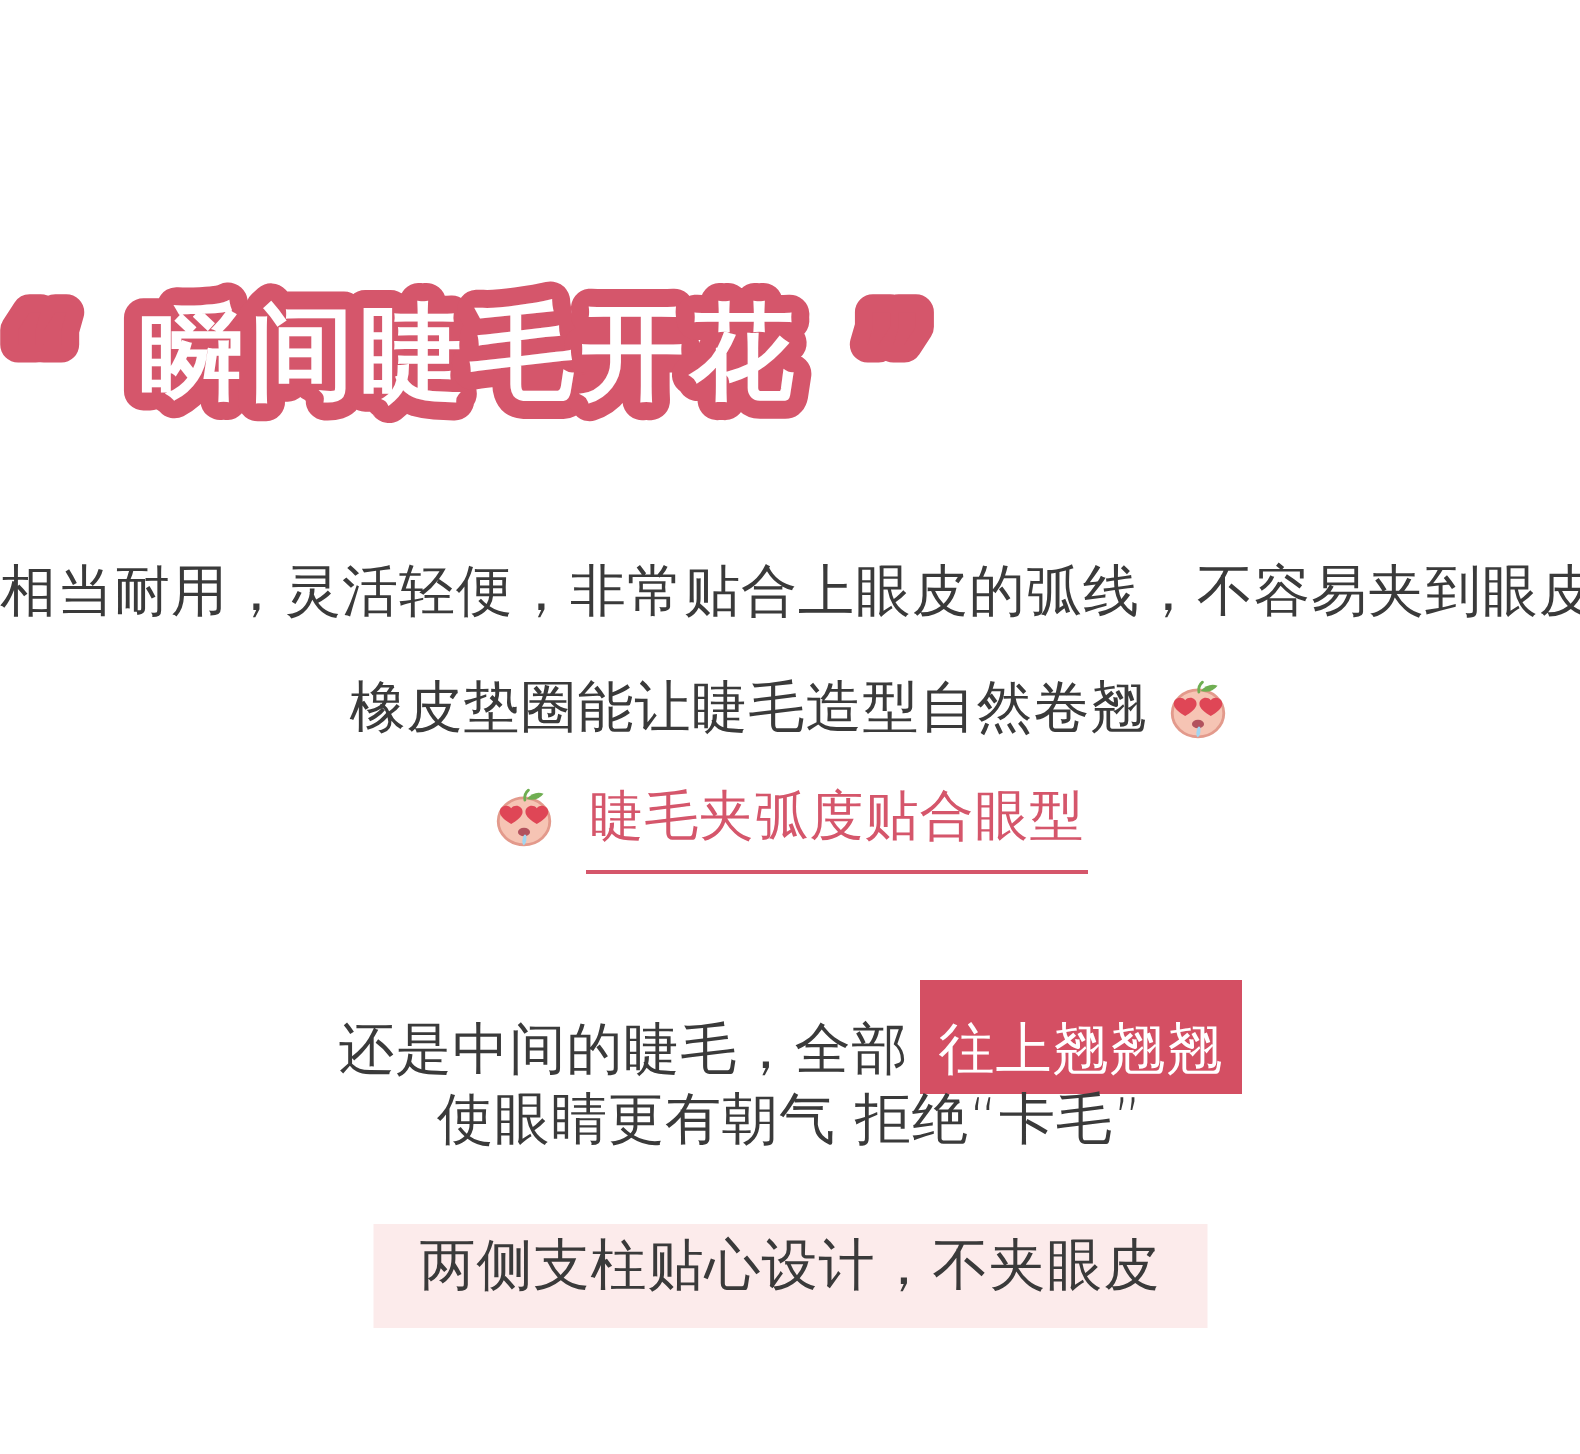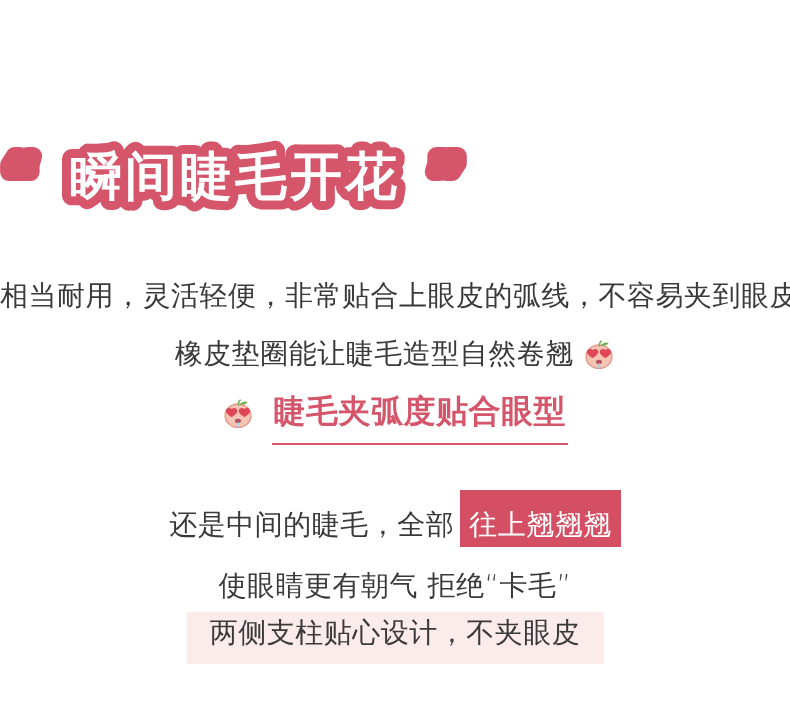--- a/index.html
+++ b/index.html
@@ -30,21 +30,21 @@
     font-size:52px;font-weight:700;letter-spacing:3px;
     stroke:var(--accent);stroke-width:18px;stroke-linejoin:round;
     paint-order:stroke fill;
   }
   .title-svg .tchars{fill:#ffffff;}
   .title-svg .tquote{fill:var(--accent);}
   .emoji{
     display:inline-block;width:32px;height:32px;
     vertical-align:-7px;
   }
-  .rose-line{color:var(--accent);font-size:32px;font-weight:bold;}
+  .rose-line{color:var(--accent);font-size:27px;}
   .rose-underline{
     display:inline-block;
     border-bottom:2px solid var(--accent);
     padding:0 2px 9px 2px;
     margin-left:6px;
   }
   .hl{
     background:var(--highlight-bg);
     color:#ffffff;
     padding:18px 9px 6px 9px;
@@ -105,21 +105,21 @@
         <use href="#peach-face"></use>
       </svg>
     <span class="rose-underline">睫毛夹弧度贴合眼型</span>
   </div>
 
 
   <div class="line" style="top:506px">
     <span>还是中间的睫毛，全部</span><span class="hl">往上翘翘翘</span>
   </div>
 
-  <div class="line" style="top:567px">
+  <div class="line" style="top:541px">
     <span>使眼睛更有朝气 拒绝“卡毛”</span>
   </div>
 
   <div class="soft-box">
     <span>两侧支柱贴心设计，不夹眼皮</span>
   </div>
 
 </div>
 
 </body></html>

